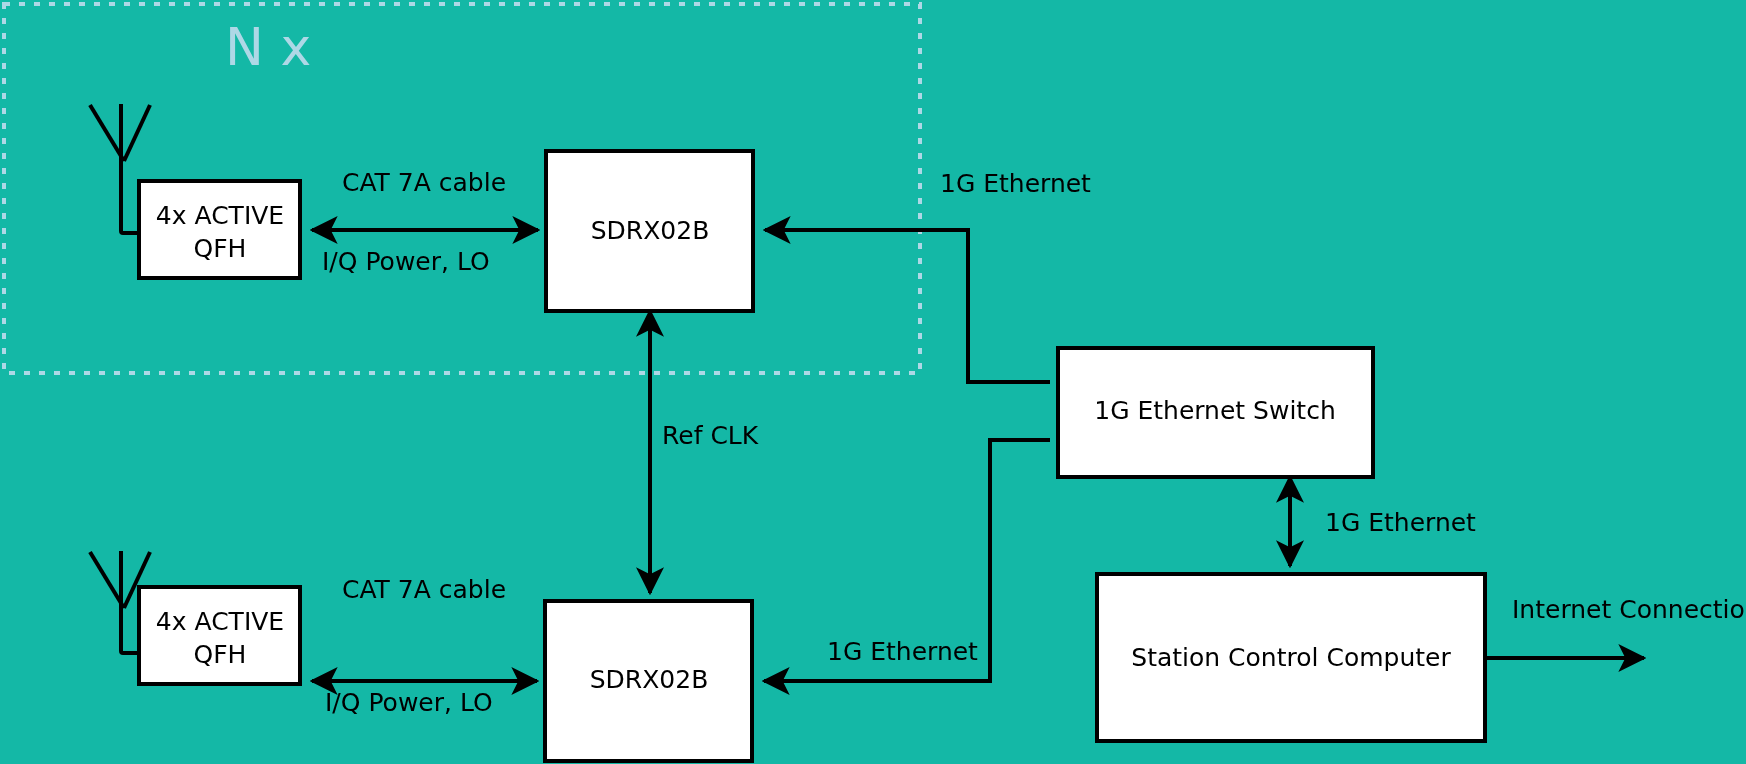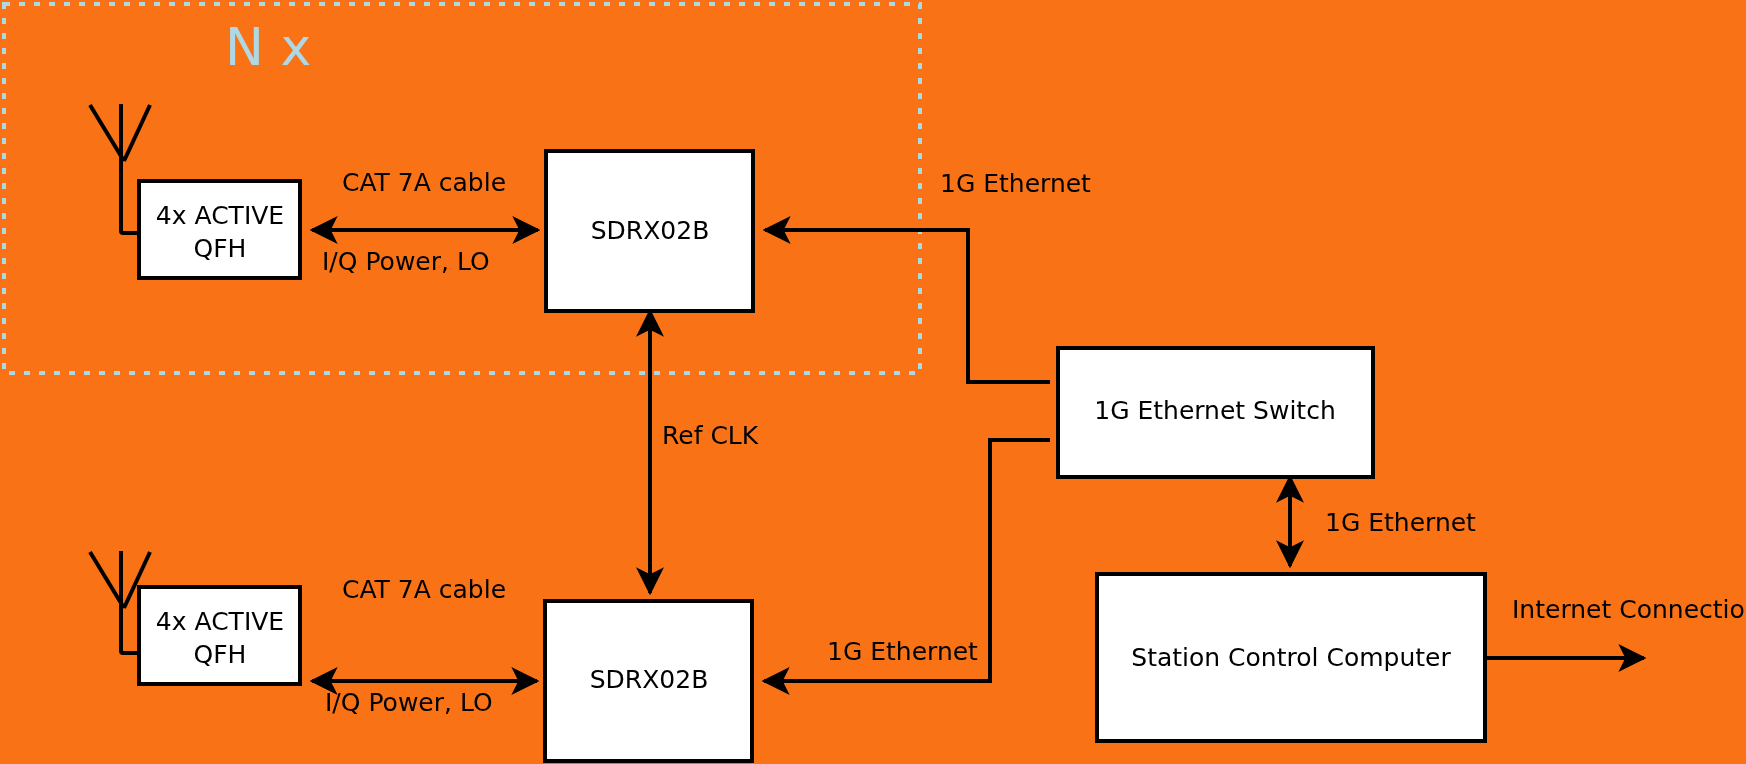--- a/index.html
+++ b/index.html
@@ -4,21 +4,21 @@
 <style>
   html, body {
     margin: 0;
     padding: 0;
     background: #ffffff;
   }
   #stage {
     position: relative;
     width: 1746px;
     height: 764px;
-    background: #f97316;
+    background: #14b8a6;
     overflow: hidden;
     font-family: "DejaVu Sans", "Liberation Sans", sans-serif;
   }
   #diagram-svg {
     position: absolute;
     left: 0;
     top: 0;
     width: 1746px;
     height: 764px;
   }

